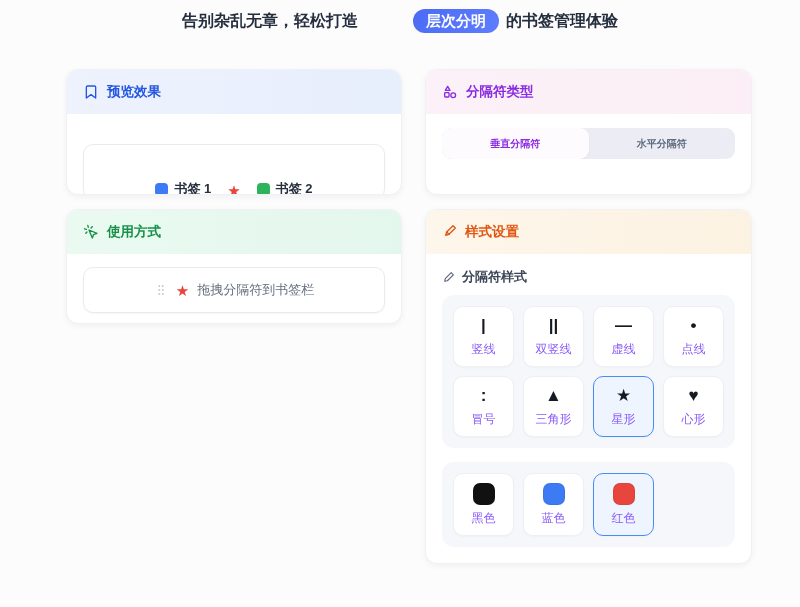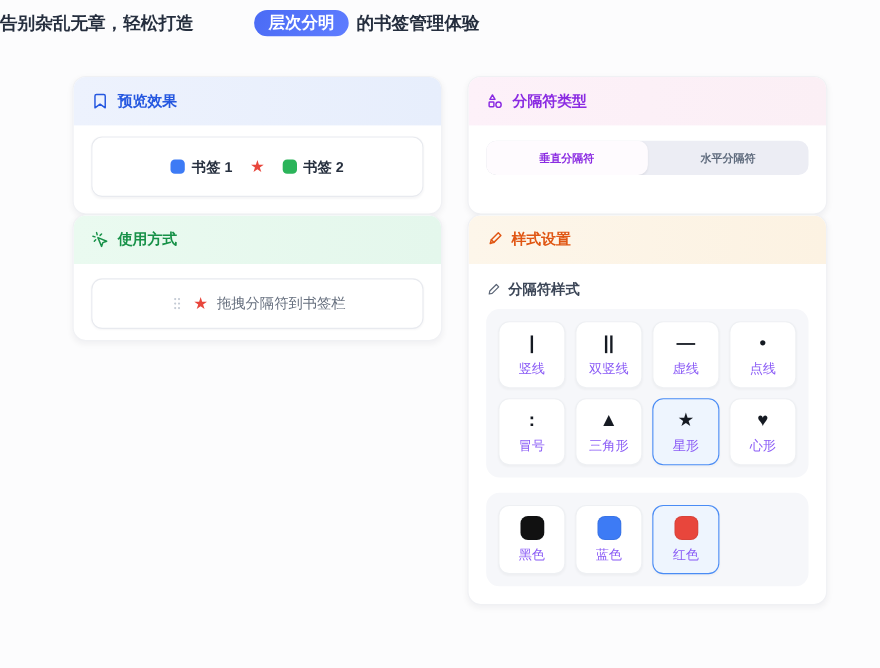--- a/index.html
+++ b/index.html
@@ -5,30 +5,30 @@
   * { margin:0; padding:0; box-sizing:border-box; }
   html,body { width:800px; height:607px; }
   body {
     font-family:"Liberation Sans","DejaVu Sans",sans-serif;
     background:#fcfcfd;
     color:#222b3a;
     overflow:hidden;
   }
   .title-row {
     padding-top:9px;
-    display:flex; align-items:center; gap:7px;
+    display:flex; justify-content:center; align-items:center; gap:7px;
     font-size:16px; font-weight:700; color:#252e3e;
   }
   .badge {
     background:linear-gradient(120deg,#4a6bf5,#5f7dff);
     color:#fff; padding:3px 13px; border-radius:999px;
     font-size:15px; font-weight:700; line-height:18px;margin-left:48px;
   }
   .grid { display:flex; gap:23px; margin:36px 48px 0 66px; align-items:flex-start; }
-  .col { display:flex; flex-direction:column; }
+  .col { display:flex; flex-direction:column; gap:14px; }
   .col-left { width:336px; }
   .col-right { width:327px; }
 
   .card {
     background:#fff; border:1px solid #f0f1f4; border-radius:12px;
     box-shadow:0 2px 6px rgba(15,23,42,.05);
     overflow:hidden; width:100%;
   }
   .card-header {
     display:flex; align-items:center; gap:8px;
@@ -36,24 +36,24 @@
   }
   .card-header svg { flex:0 0 auto; }
   .hdr-blue   { background:linear-gradient(90deg,#edf2fd,#e7eefc); color:#2457e0; }
   .hdr-green  { background:linear-gradient(90deg,#eafaf0,#e4f7ec); color:#179148; }
   .hdr-purple { background:linear-gradient(90deg,#fdf1f9,#fbeff5); color:#8a2be2; }
   .hdr-orange { background:linear-gradient(90deg,#fdf6ea,#fcf2e2); color:#e05613;padding-left:15px; }
 
   
   .card-preview { height:126px; }
   .preview-box {
-    margin:10px 16px; height:55px;
+    margin:30px 16px; height:55px;
     border:1px solid #e8eaef; border-radius:10px;
     box-shadow:0 1px 2px rgba(15,23,42,.04);
-    display:flex; align-items:center; justify-content:center; gap:9px;
+    display:flex; align-items:flex-end; justify-content:center; gap:9px;
     font-size:13px; color:#27303f; font-weight:600;
   }
   .chip { display:flex; align-items:center; gap:6px; }
   .chip-sq { width:13px; height:13px; border-radius:4px; display:inline-block; }
   .star { font-size:15px; line-height:1; margin:0 7px; }
 
   
   .card-usage { height:115px; }
   .usage-box {
     margin:13px 16px; height:46px;

